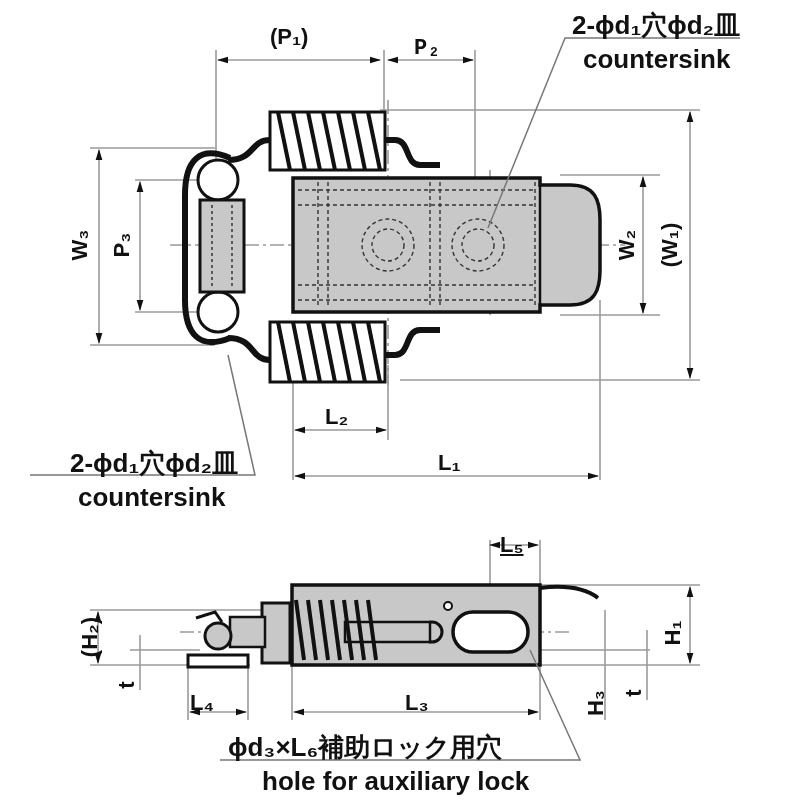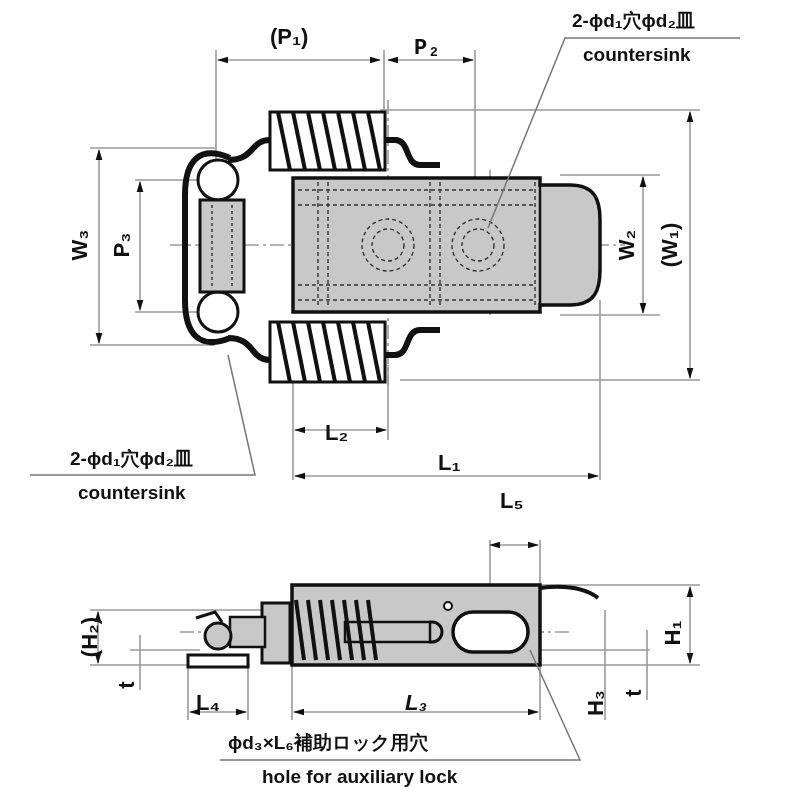--- a/index.html
+++ b/index.html
@@ -1,21 +1,21 @@
 <!DOCTYPE html>
 <html><head>
 <meta charset="utf-8">
 <style>
   html, body { margin: 0; padding: 0; background: #ffffff; }
   body { width: 800px; height: 800px; overflow: hidden; position: relative; font-family: "Liberation Sans", "DejaVu Sans", sans-serif; }
   #stage { position: absolute; left: 0; top: 0; width: 800px; height: 800px; }
   svg { position: absolute; left: 0; top: 0; }
   .lbl { position: absolute; font-weight: bold; color: #111; font-family: "Liberation Sans", "DejaVu Sans", sans-serif; white-space: nowrap; }
   .lbl.dim { font-size: 22px; }
-  .lbl.note { font-size: 19px; }
+  .lbl.note { font-size: 26px; }
   .rot { transform: rotate(-90deg); transform-origin: center center; }
 </style>
 </head>
 <body>
 
 <div id="stage">
 <svg width="800" height="800" viewBox="0 0 800 800">
   <defs>
     <marker id="ar" viewBox="0 0 10 10" refX="9" refY="5" markerWidth="7" markerHeight="7" orient="auto-start-reverse">
       <path d="M0,2 L10,5 L0,8 z" fill="#111"></path>
@@ -174,32 +174,32 @@
     <polyline points="530,650 580,760 220,760" stroke="#777" stroke-width="1.5" fill="none"></polyline>
   </g>
 </svg>
 
 <div class="lbl dim" style="left:270px;top:24px;">(P₁)</div>
 <div class="lbl dim" style="left:414px;top:36px;font-family:Liberation Mono, monospace;">P₂</div>
 <div class="lbl dim rot" style="left:65px;top:232px;">W₃</div>
 <div class="lbl dim rot" style="left:110px;top:232px;">P₃</div>
 <div class="lbl dim rot" style="left:612px;top:232px;">W₂</div>
 <div class="lbl dim rot" style="left:648px;top:232px;">(W₁)</div>
-<div class="lbl dim" style="left:325px;top:404px;margin-top:16px;">L₂</div>
+<div class="lbl dim" style="left:325px;top:404px;">L₂</div>
 <div class="lbl dim" style="left:438px;top:450px;text-align:center;">L₁</div>
 
 <div class="lbl note" style="left:572px;top:8px;">2-ϕd₁穴ϕd₂皿</div>
 <div class="lbl note" style="left:583px;top:44px;">countersink</div>
 <div class="lbl note" style="left:70px;top:446px;">2-ϕd₁穴ϕd₂皿</div>
 <div class="lbl note" style="left:78px;top:482px;">countersink</div>
 
-<div class="lbl dim" style="left:500px;top:488px;">L₅</div>
+<div class="lbl dim" style="left:500px;top:532px;text-decoration:underline;">L₅</div>
 <div class="lbl dim rot" style="left:70px;top:624px;">(H₂)</div>
 <div class="lbl dim rot" style="left:123px;top:672px;">t</div>
 <div class="lbl dim rot" style="left:660px;top:620px;">H₁</div>
 <div class="lbl dim rot" style="left:583px;top:690px;">H₃</div>
 <div class="lbl dim rot" style="left:630px;top:680px;">t</div>
-<div class="lbl dim" style="left:196px;top:690px;">L₄</div>
-<div class="lbl dim" style="left:405px;top:690px;font-style:italic;">L₃</div>
+<div class="lbl dim" style="left:190px;top:690px;">L₄</div>
+<div class="lbl dim" style="left:405px;top:690px;">L₃</div>
 
 <div class="lbl note" style="left:262px;top:766px;">hole for auxiliary lock</div>
 <div class="lbl note" style="left:228px;top:730px;">ϕd₃×L₆補助ロック用穴</div>
 </div>
 
 </body></html>

